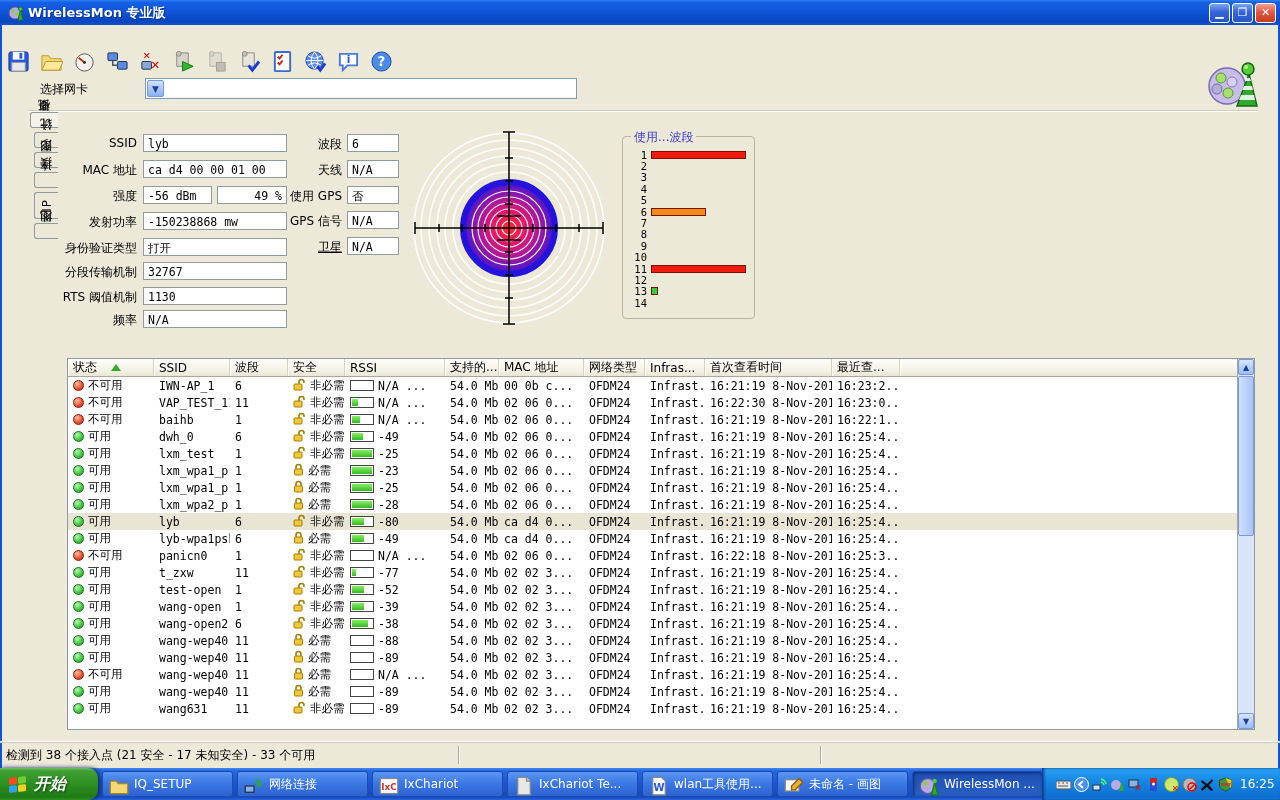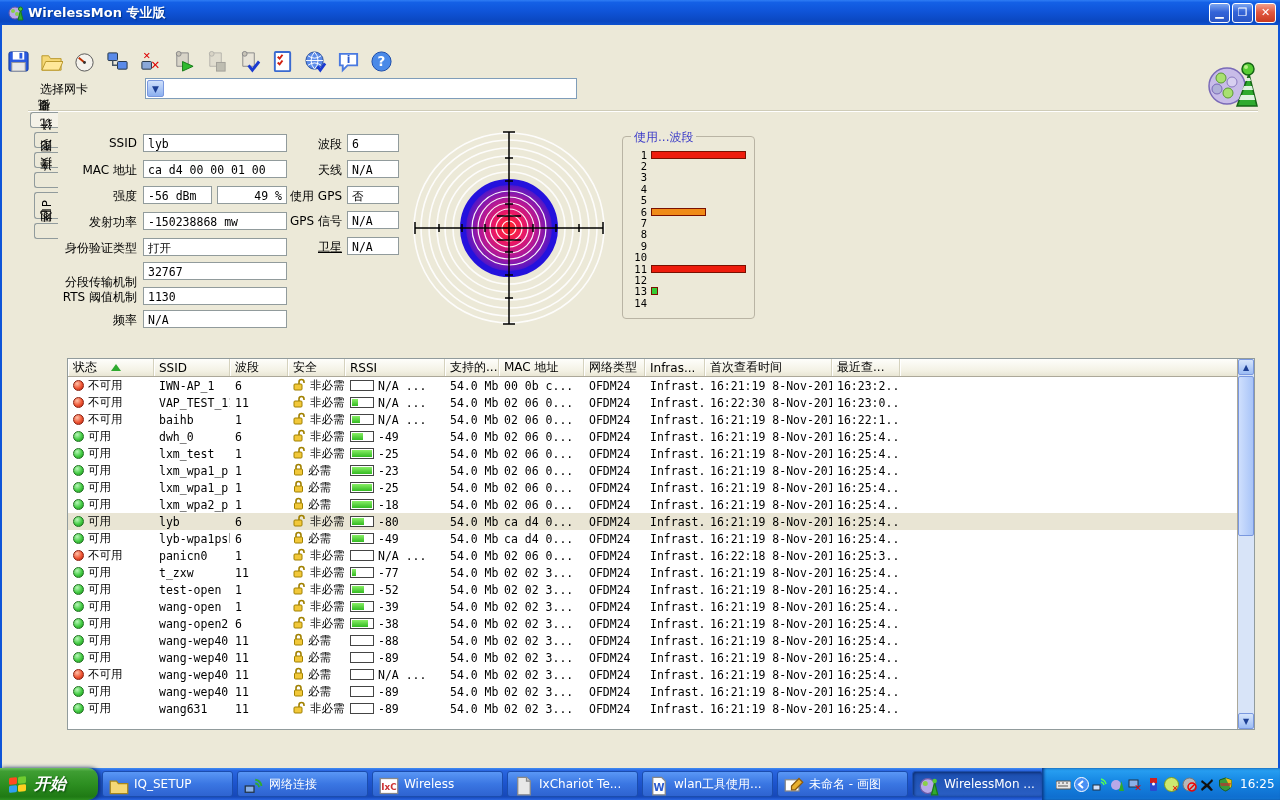--- a/index.html
+++ b/index.html
@@ -252,21 +252,21 @@
       <div class="finput" style="left: 143px; top: 134px; width: 144px;">lyb</div>
       <div class="flabel txt" style="left: 0px; top: 162px; width: 137px;">MAC 地址</div>
       <div class="finput" style="left: 143px; top: 160px; width: 144px;">ca d4 00 00 01 00</div>
       <div class="flabel txt" style="left: 0px; top: 188px; width: 137px;">强度</div>
       <div class="finput" style="left: 143px; top: 186px; width: 69px;">-56 dBm</div>
       <div class="finput" style="left: 217px; top: 186px; width: 70px; text-align: right;">49 %</div>
       <div class="flabel txt" style="left: 0px; top: 214px; width: 137px;">发射功率</div>
       <div class="finput" style="left: 143px; top: 212px; width: 144px;">-150238868 mw</div>
       <div class="flabel txt" style="left: 0px; top: 240px; width: 137px;">身份验证类型</div>
       <div class="finput" style="left: 143px; top: 238px; width: 144px;">打开</div>
-      <div class="flabel txt" style="left: 0px; top: 264px; width: 137px; margin-top: 10px;">分段传输机制</div>
+      <div class="flabel txt" style="left: 0px; top: 264px; width: 137px;">分段传输机制</div>
       <div class="finput" style="left: 143px; top: 262px; width: 144px;">32767</div>
       <div class="flabel txt" style="left: 0px; top: 289px; width: 137px;">RTS 阈值机制</div>
       <div class="finput" style="left: 143px; top: 287px; width: 144px;">1130</div>
       <div class="flabel txt" style="left: 0px; top: 312px; width: 137px;">频率</div>
       <div class="finput" style="left: 143px; top: 310px; width: 144px;">N/A</div>
       <div class="flabel txt" style="left: 240px; top: 136px; width: 102px;">波段</div>
       <div class="finput" style="left: 347px; top: 134px; width: 52px;">6</div>
       <div class="flabel txt" style="left: 240px; top: 162px; width: 102px;">天线</div>
       <div class="finput" style="left: 347px; top: 160px; width: 52px;">N/A</div>
       <div class="flabel txt" style="left: 240px; top: 188px; width: 102px;">使用 GPS</div>
@@ -736,21 +736,21 @@
             <span><svg width="11" height="13" viewBox="0 0 11 13">
                 <path d="M3 6 v-2 a2.5 2.5 0 0 1 5 0 v2" fill="none" stroke="#a08000" stroke-width="1.6"></path>
                 <rect x="1.5" y="6" width="8" height="6" rx="1" fill="#f2c83a" stroke="#a08000"></rect>
               </svg></span>
             <span class="txt">必需</span>
           </div>
           <div class="lcell" style="width: 100px;">
             <span class="rssibar">
               <span class="rssifill" style="display: block; width: 100%;"></span>
             </span>
-            <span class="txt">-18</span>
+            <span class="txt">-28</span>
           </div>
           <div class="lcell" style="width: 54px;">
             <span class="txt">54.0 Mb...</span>
           </div>
           <div class="lcell" style="width: 85px;">
             <span class="txt">02 06 0...</span>
           </div>
           <div class="lcell" style="width: 61px;">
             <span class="txt">OFDM24</span>
           </div>
@@ -1281,20 +1281,25 @@
           </div>
         </div>
       </div>
     <div class="vscroll">
       <div class="sbtn" style="top:0;">▲</div>
       <div class="sthumb" style="top:17px; height:160px;"></div>
       <div class="sbtn" style="bottom:0;">▼</div>
     </div>
   </div>
 
+  <div class="statusbar">
+    <span class="txt">检测到 38 个接入点 (21 安全 - 17 未知安全) - 33 个可用</span>
+    <div class="sbsep" style="left:458px;"></div>
+    <div class="sbsep" style="left:820px;"></div>
+  </div>
 
   <div class="taskbar">
     <div class="startbtn">
       <svg width="20" height="20" viewBox="0 0 20 20">
         <g transform="skewY(-6)">
           <rect x="1" y="4" width="8" height="7" rx="1.5" fill="#ff4a20"></rect>
           <rect x="10" y="4" width="8" height="7" rx="1.5" fill="#70cc30"></rect>
           <rect x="1" y="12" width="8" height="7" rx="1.5" fill="#30a0f0"></rect>
           <rect x="10" y="12" width="8" height="7" rx="1.5" fill="#ffd020"></rect>
         </g>
@@ -1313,21 +1318,21 @@
               <rect x="1" y="8" width="7" height="5" fill="#8ab0e8" stroke="#234"></rect>
               <path d="M9 3 a6 6 0 0 1 5 5 M9 6 a3 3 0 0 1 3 3" stroke="#2faa2f" fill="none" stroke-width="1.5"></path>
             </svg></span>
           <span class="txt">网络连接</span>
         </div>
         <div class="task">
           <span class="ticon16"><svg viewBox="0 0 16 16">
               <rect x="1" y="2" width="14" height="12" fill="#fff" stroke="#888"></rect>
               <text x="8" y="11" font-size="7" fill="#c33" text-anchor="middle" font-weight="bold">IxC</text>
             </svg></span>
-          <span class="txt">Wireless</span>
+          <span class="txt">IxChariot</span>
         </div>
         <div class="task">
           <span class="ticon16"><svg viewBox="0 0 16 16">
               <path d="M3 1 h7 l3 3 v11 h-10 z" fill="#e8e8e8" stroke="#888"></path>
               <path d="M10 1 v3 h3" fill="#ccc" stroke="#888"></path>
             </svg></span>
           <span class="txt">IxChariot Te...</span>
         </div>
         <div class="task">
           <span class="ticon16"><svg viewBox="0 0 16 16">

